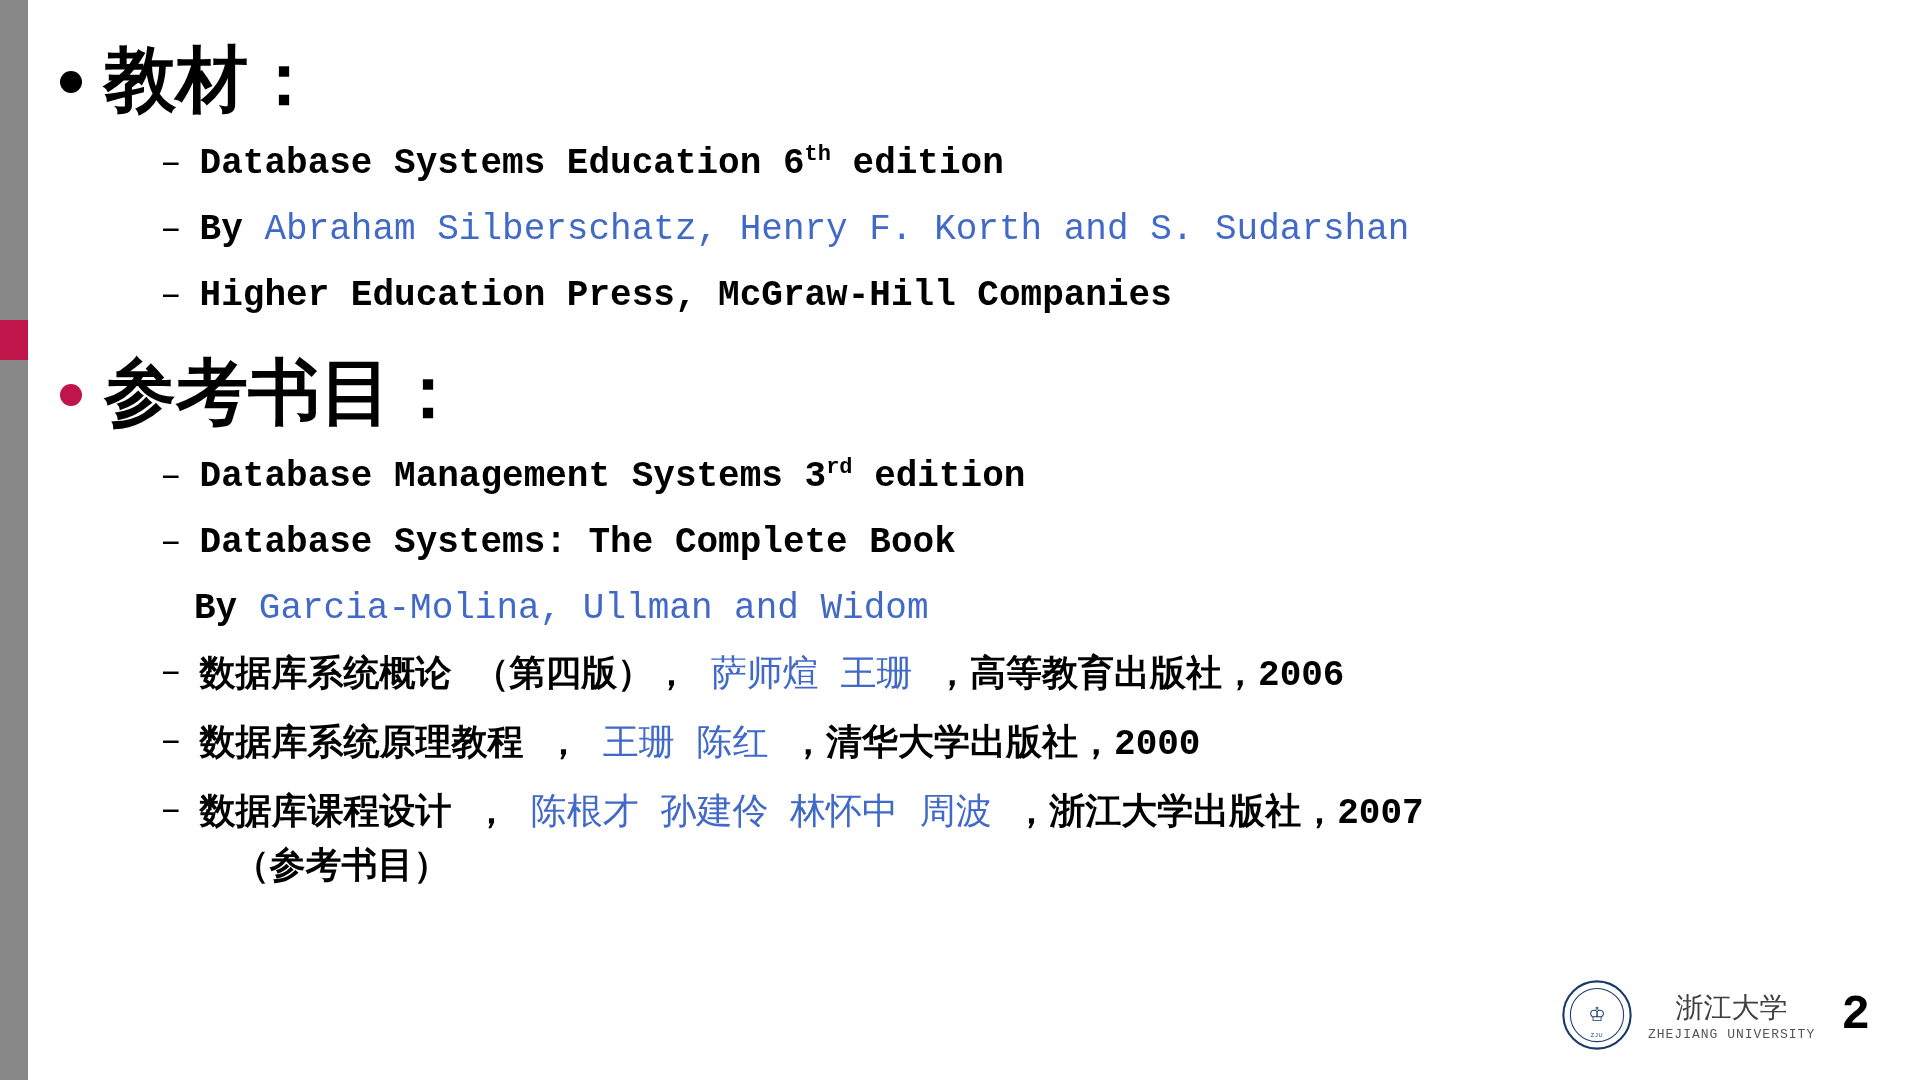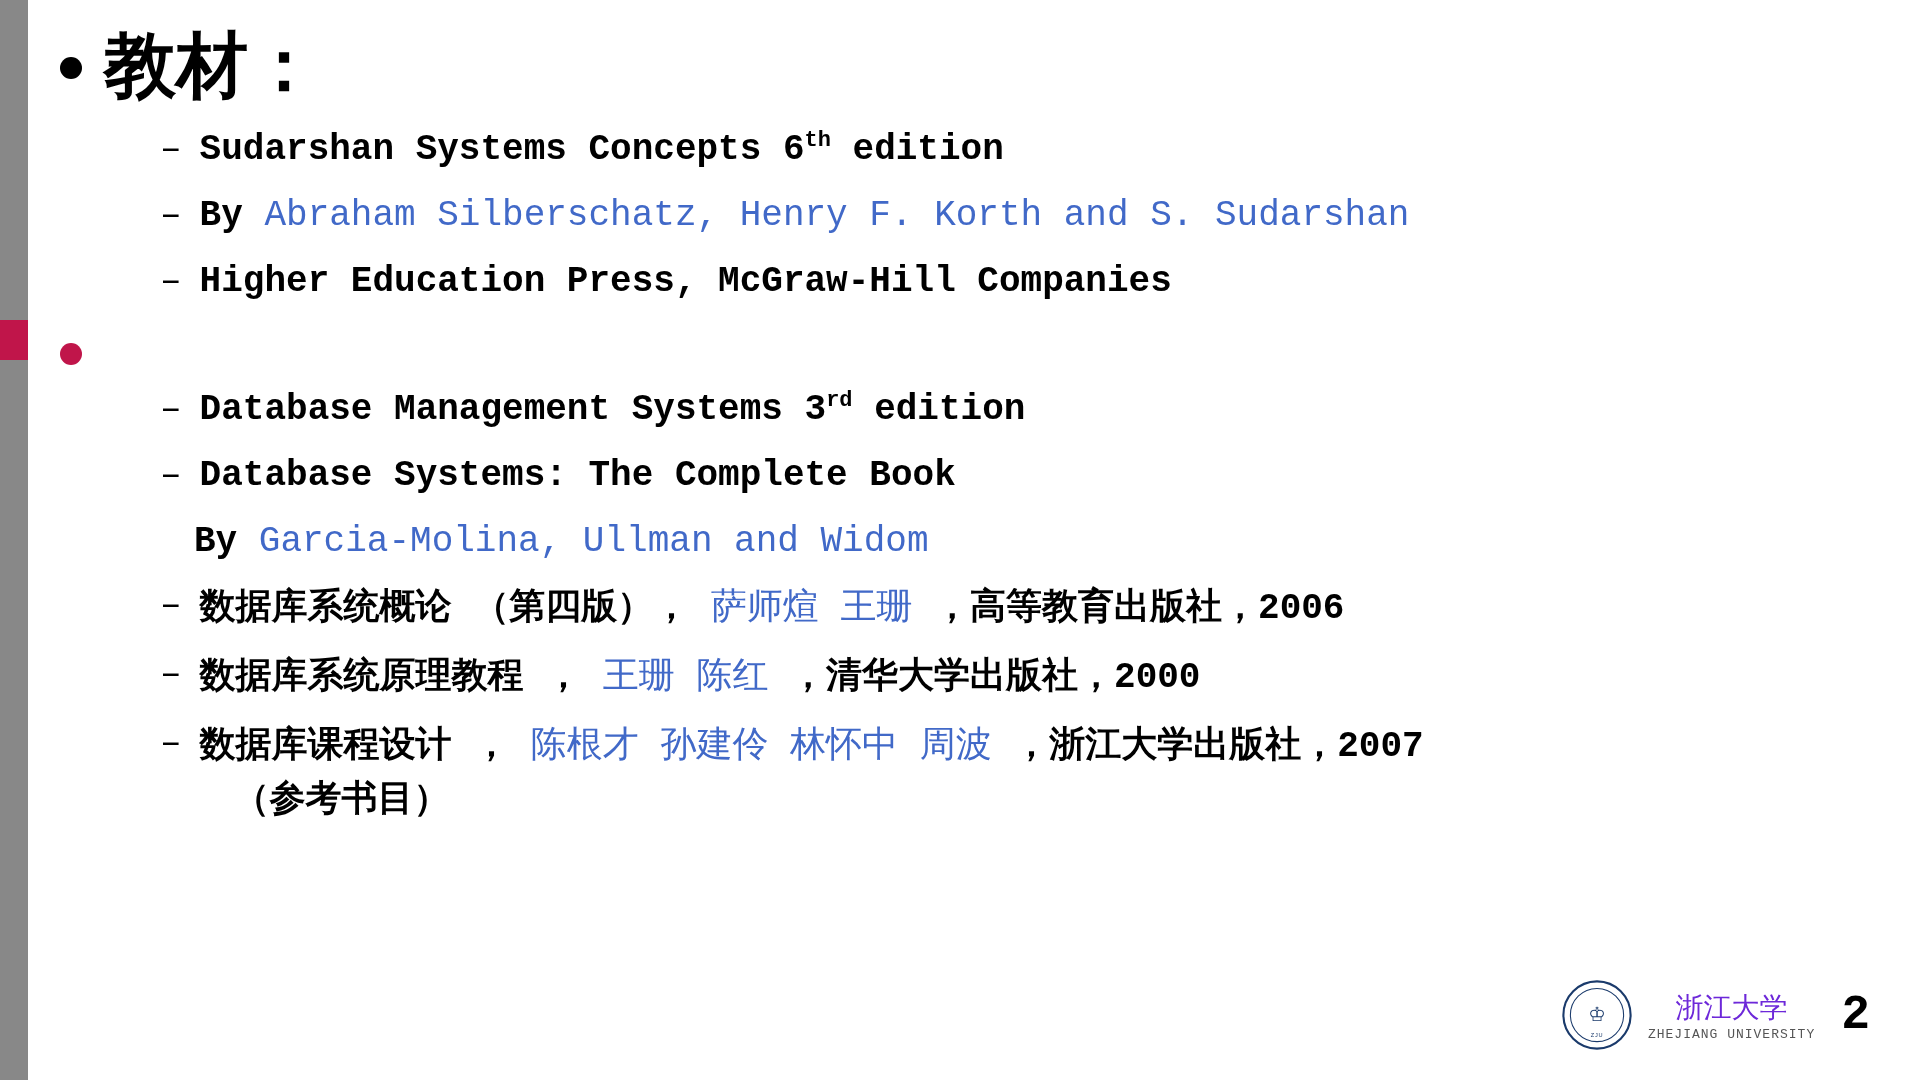--- a/index.html
+++ b/index.html
@@ -35,21 +35,21 @@
     }
     .left-bar-bot {
       width: 100%;
       flex: 1;
       background: #888888;
     }
 
     .content {
       position: absolute;
       left: 60px;
-      top: 26px;
+      top: 40px;
       width: 1820px;
     }
 
     
     .section-heading {
       display: flex;
       align-items: center;
       margin-bottom: 18px;
     }
     .bullet {
@@ -143,21 +143,21 @@
 
     .zju-logo-text {
       display: flex;
       flex-direction: column;
       align-items: center;
     }
 
     .zju-name-cn {
       font-family: 'KaiTi', 'STKaiti', serif;
       font-size: 28px;
-      color: #6d28d9;
+      color: #404040;
     }
 
     .zju-name-en {
       font-size: 13px;
       color: #555;
       letter-spacing: 1px;
     }
 
     .page-number {
       font-size: 48px;
@@ -185,21 +185,21 @@
   <div class="section-heading">
     <div class="bullet"></div>
     <span class="heading-text">教材：</span>
   </div>
 
   <div class="sub-list">
 
     <div class="sub-item">
       <span class="dash">–</span>
       <span class="sub-item-text">
-        <span class="bold-title">Sudarshan Systems Concepts</span>
+        <span class="bold-title">Database Systems Education</span>
         <span class="normal-text"> 6<sup>th</sup> edition</span>
       </span>
     </div>
 
     <div class="sub-item">
       <span class="dash">–</span>
       <span class="sub-item-text">
         <span class="normal-text">By </span>
         <span class="blue">Abraham Silberschatz, Henry F. Korth and S. Sudarshan</span>
       </span>
@@ -207,20 +207,21 @@
 
     <div class="sub-item">
       <span class="dash">–</span>
       <span class="sub-item-text normal-text">Higher Education Press, McGraw-Hill Companies</span>
     </div>
 
   </div>
 
   <div class="section-heading">
     <div class="bullet bullet-red"></div>
+    <span class="heading-text">参考书目：</span>
   </div>
 
   <div class="sub-list">
 
     <div class="sub-item">
       <span class="dash">–</span>
       <span class="sub-item-text">
         <span class="bold-title">Database Management Systems</span>
         <span class="normal-text"> 3<sup>rd</sup> edition</span>
       </span>

